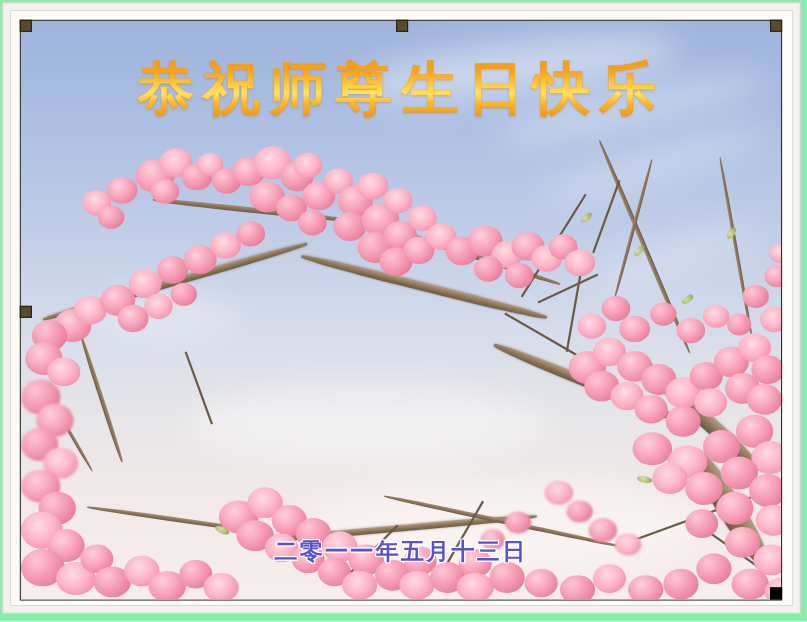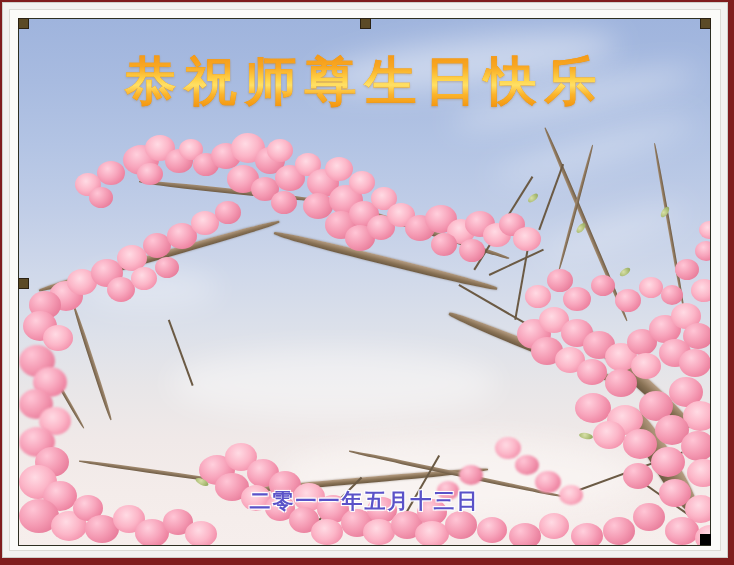--- a/index.html
+++ b/index.html
@@ -13,21 +13,21 @@
     height: 565px;
     overflow: hidden;
     font-family: "Liberation Sans", sans-serif;
   }
 
   
   #stage {
     position: relative;
     width: 734px;
     height: 565px;
-    background: #7f1d1d;
+    background: #86efac;
   }
   .mat-outer {
     position: absolute;
     left: 2px; top: 2px;
     width: 726px; height: 556px;
     background: #f2f2f0;
     border: 1px solid #cfcfca;
     box-sizing: border-box;
   }
   .mat-inner {

